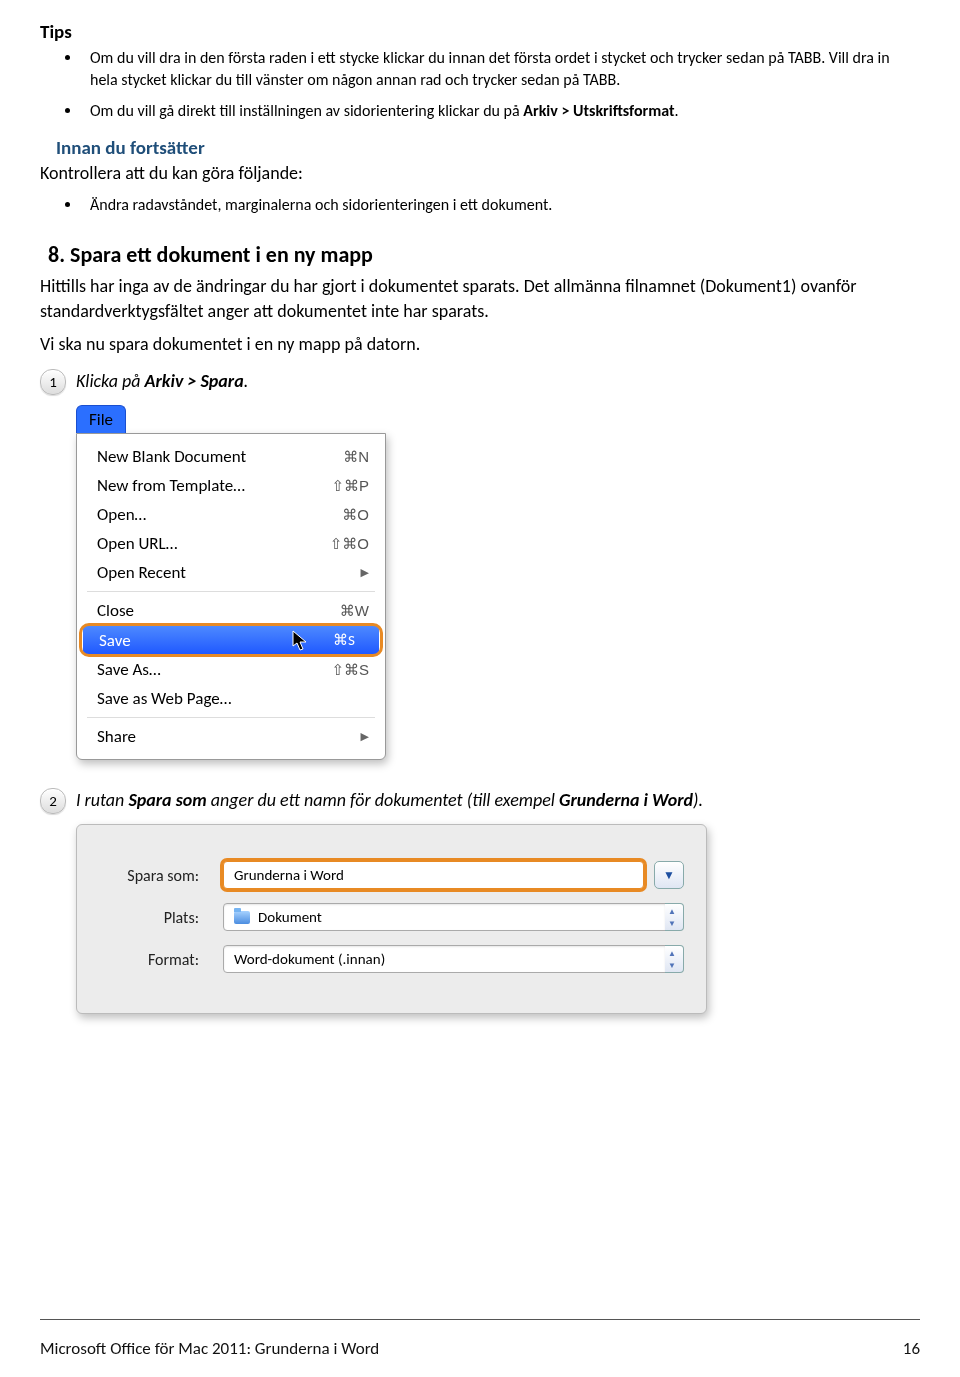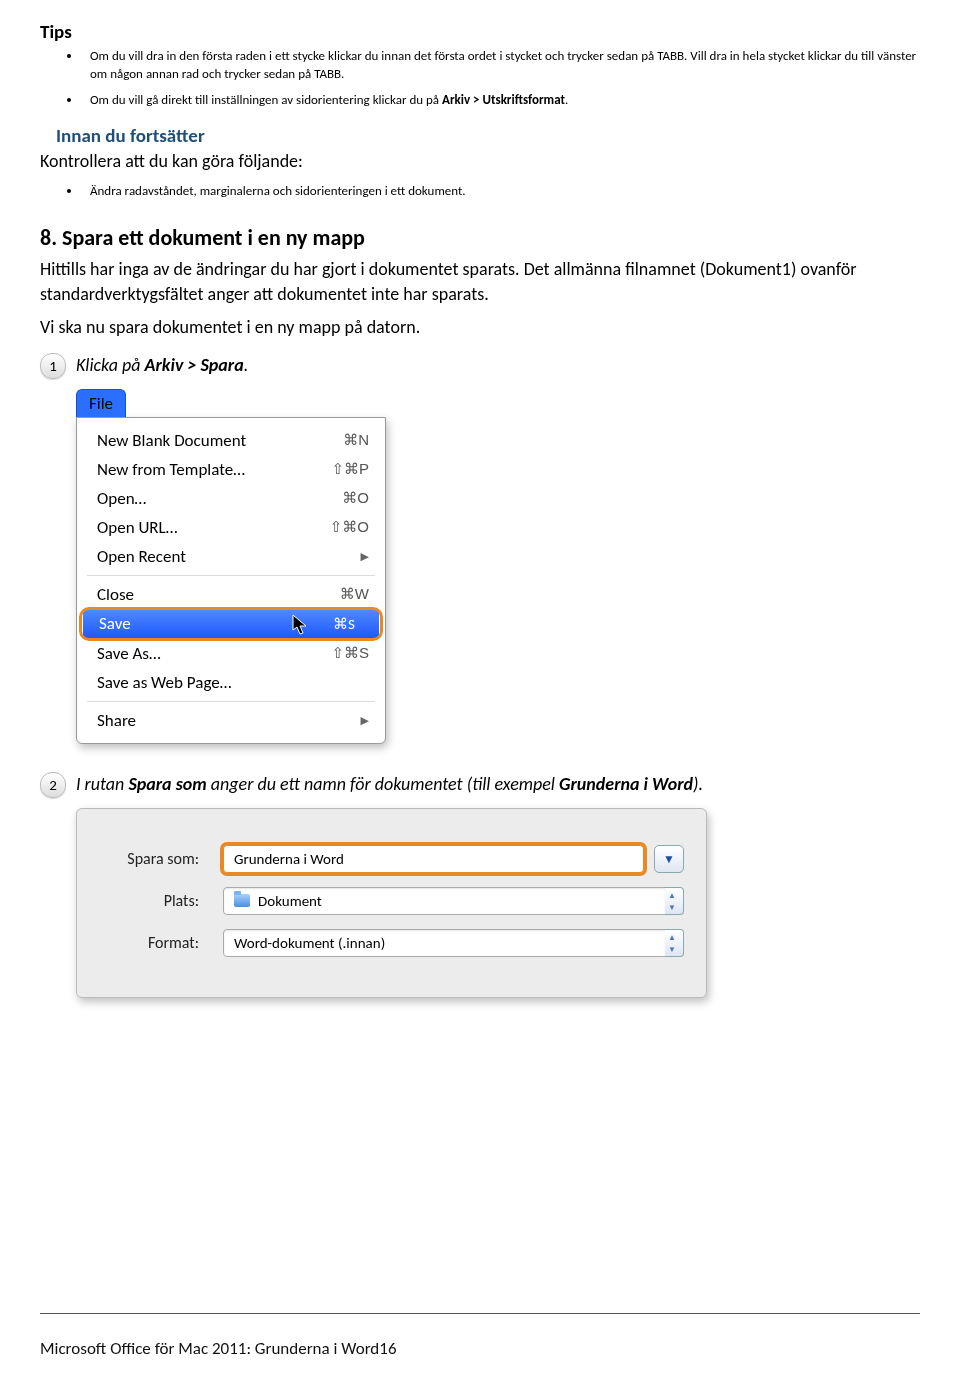--- a/index.html
+++ b/index.html
@@ -1,22 +1,22 @@
 <!DOCTYPE html>
 <html><head>
 <meta charset="utf-8">
 <style>
   html,body{margin:0;padding:0;background:#fff;font-family:"Segoe UI",Calibri,Arial,sans-serif;color:#000;}
   .page{width:960px;min-height:1377px;margin:0 auto;position:relative;box-sizing:border-box;padding:20px 40px 90px 40px;}
   .tips-h{font-weight:bold;font-size:19px;margin:0 0 4px 0;}
   ul.bul{margin:0 0 14px 42px;padding:0;}
-  ul.bul>li{font-size:13px;line-height:1.4;margin:0 0 8px 0;padding-left:8px;}
+  ul.bul>li{font-size:16px;line-height:1.4;margin:0 0 8px 0;padding-left:8px;}
   .blue-h{color:#1F4E79;font-weight:bold;font-size:19px;margin:8px 0 2px 16px;}
   .ptext{font-size:18px;line-height:1.4;margin:0 0 8px 0;}
-  .sec-h{font-weight:bold;font-size:22px;margin:24px 0 6px 0;}
+  .sec-h{font-weight:bold;font-size:22px;margin:24px 0 6px 8px;}
   .step{display:flex;align-items:flex-start;margin:12px 0 10px 0;}
   .circ{width:24px;height:24px;border-radius:12px;background:linear-gradient(#fff,#ddd);border:1px solid #bbb;box-shadow:inset 0 1px 0 #fff,0 1px 1px rgba(0,0,0,.15);font-size:15px;line-height:24px;text-align:center;margin-right:10px;flex:0 0 24px;}
   .step .txt{font-size:18px;line-height:1.4;font-style:italic;}
   b{font-weight:bold;}
 
   
   .file-wrap{margin-left:36px;margin-top:6px;width:310px;}
   .file-tab{display:inline-block;background:#2B6FFF;color:#000000;font-size:17px;padding:3px 12px;border-radius:6px 6px 0 0;border:1px solid #1a4fd0;border-bottom:none;}
   .menu{background:#fff;border:1px solid #999;border-radius:0 0 6px 6px;padding:8px 0;box-shadow:2px 4px 8px rgba(0,0,0,.25);}
   .sep{height:1px;background:#ddd;margin:4px 10px;}
@@ -36,21 +36,21 @@
   .dlabel{width:100px;text-align:right;font-size:16px;color:#222;margin-right:24px;}
   .field{flex:1;height:26px;background:#fff;border:1px solid #aaa;border-radius:4px;display:flex;align-items:center;padding:0 10px;font-size:15px;box-shadow:inset 0 1px 2px rgba(0,0,0,.1);}
   .field.ring{box-shadow:0 0 0 3px #E88A24;border-color:#E88A24;}
   .pbtn{margin-left:10px;width:28px;height:26px;background:linear-gradient(#fff,#dfe6f3);border:1px solid #8aa;border-radius:5px;display:flex;align-items:center;justify-content:center;color:#1d4fa0;font-size:12px;box-shadow:inset 0 1px 0 #fff;}
   .stepper{width:18px;height:26px;margin-left:-1px;background:linear-gradient(#fff,#dfe6f3);border:1px solid #8aa;border-left:none;border-radius:0 4px 4px 0;position:relative;}
   .stepper::before{content:"▲";position:absolute;top:2px;left:3px;font-size:8px;color:#5174b9;}
   .stepper::after{content:"▼";position:absolute;bottom:2px;left:3px;font-size:8px;color:#5174b9;}
   .folder-ic{width:16px;height:13px;background:linear-gradient(#a7d2ff,#4b8de0);border-radius:2px;margin-right:8px;position:relative;}
   .folder-ic::before{content:"";position:absolute;top:-3px;left:0;width:7px;height:4px;background:#76b4f2;border-radius:1px 1px 0 0;}
 
-  .footer{position:absolute;left:40px;right:40px;bottom:18px;display:flex;align-items:flex-end;font-size:17px;color:#111;border-top:1px solid #555;padding-top:24px;}
+  .footer{position:absolute;left:40px;right:40px;bottom:18px;display:flex;justify-content:space-between;align-items:flex-end;font-size:17px;color:#111;border-top:1px solid #555;padding-top:18px;}
 </style>
 </head>
 <body>
 <div class="page">
 
 <div class="tips-h">Tips</div>
 <ul class="bul">
   <li><span>Om du vill dra in den första raden i ett stycke klickar du innan det första ordet i stycket och trycker sedan på TABB. Vill dra in hela stycket klickar du till vänster om någon annan rad och trycker sedan på TABB.</span></li>
   <li><span>Om du vill gå direkt till inställningen av sidorientering klickar du på </span><b>Arkiv &gt; Utskriftsformat</b><span>.</span></li>
 </ul>

